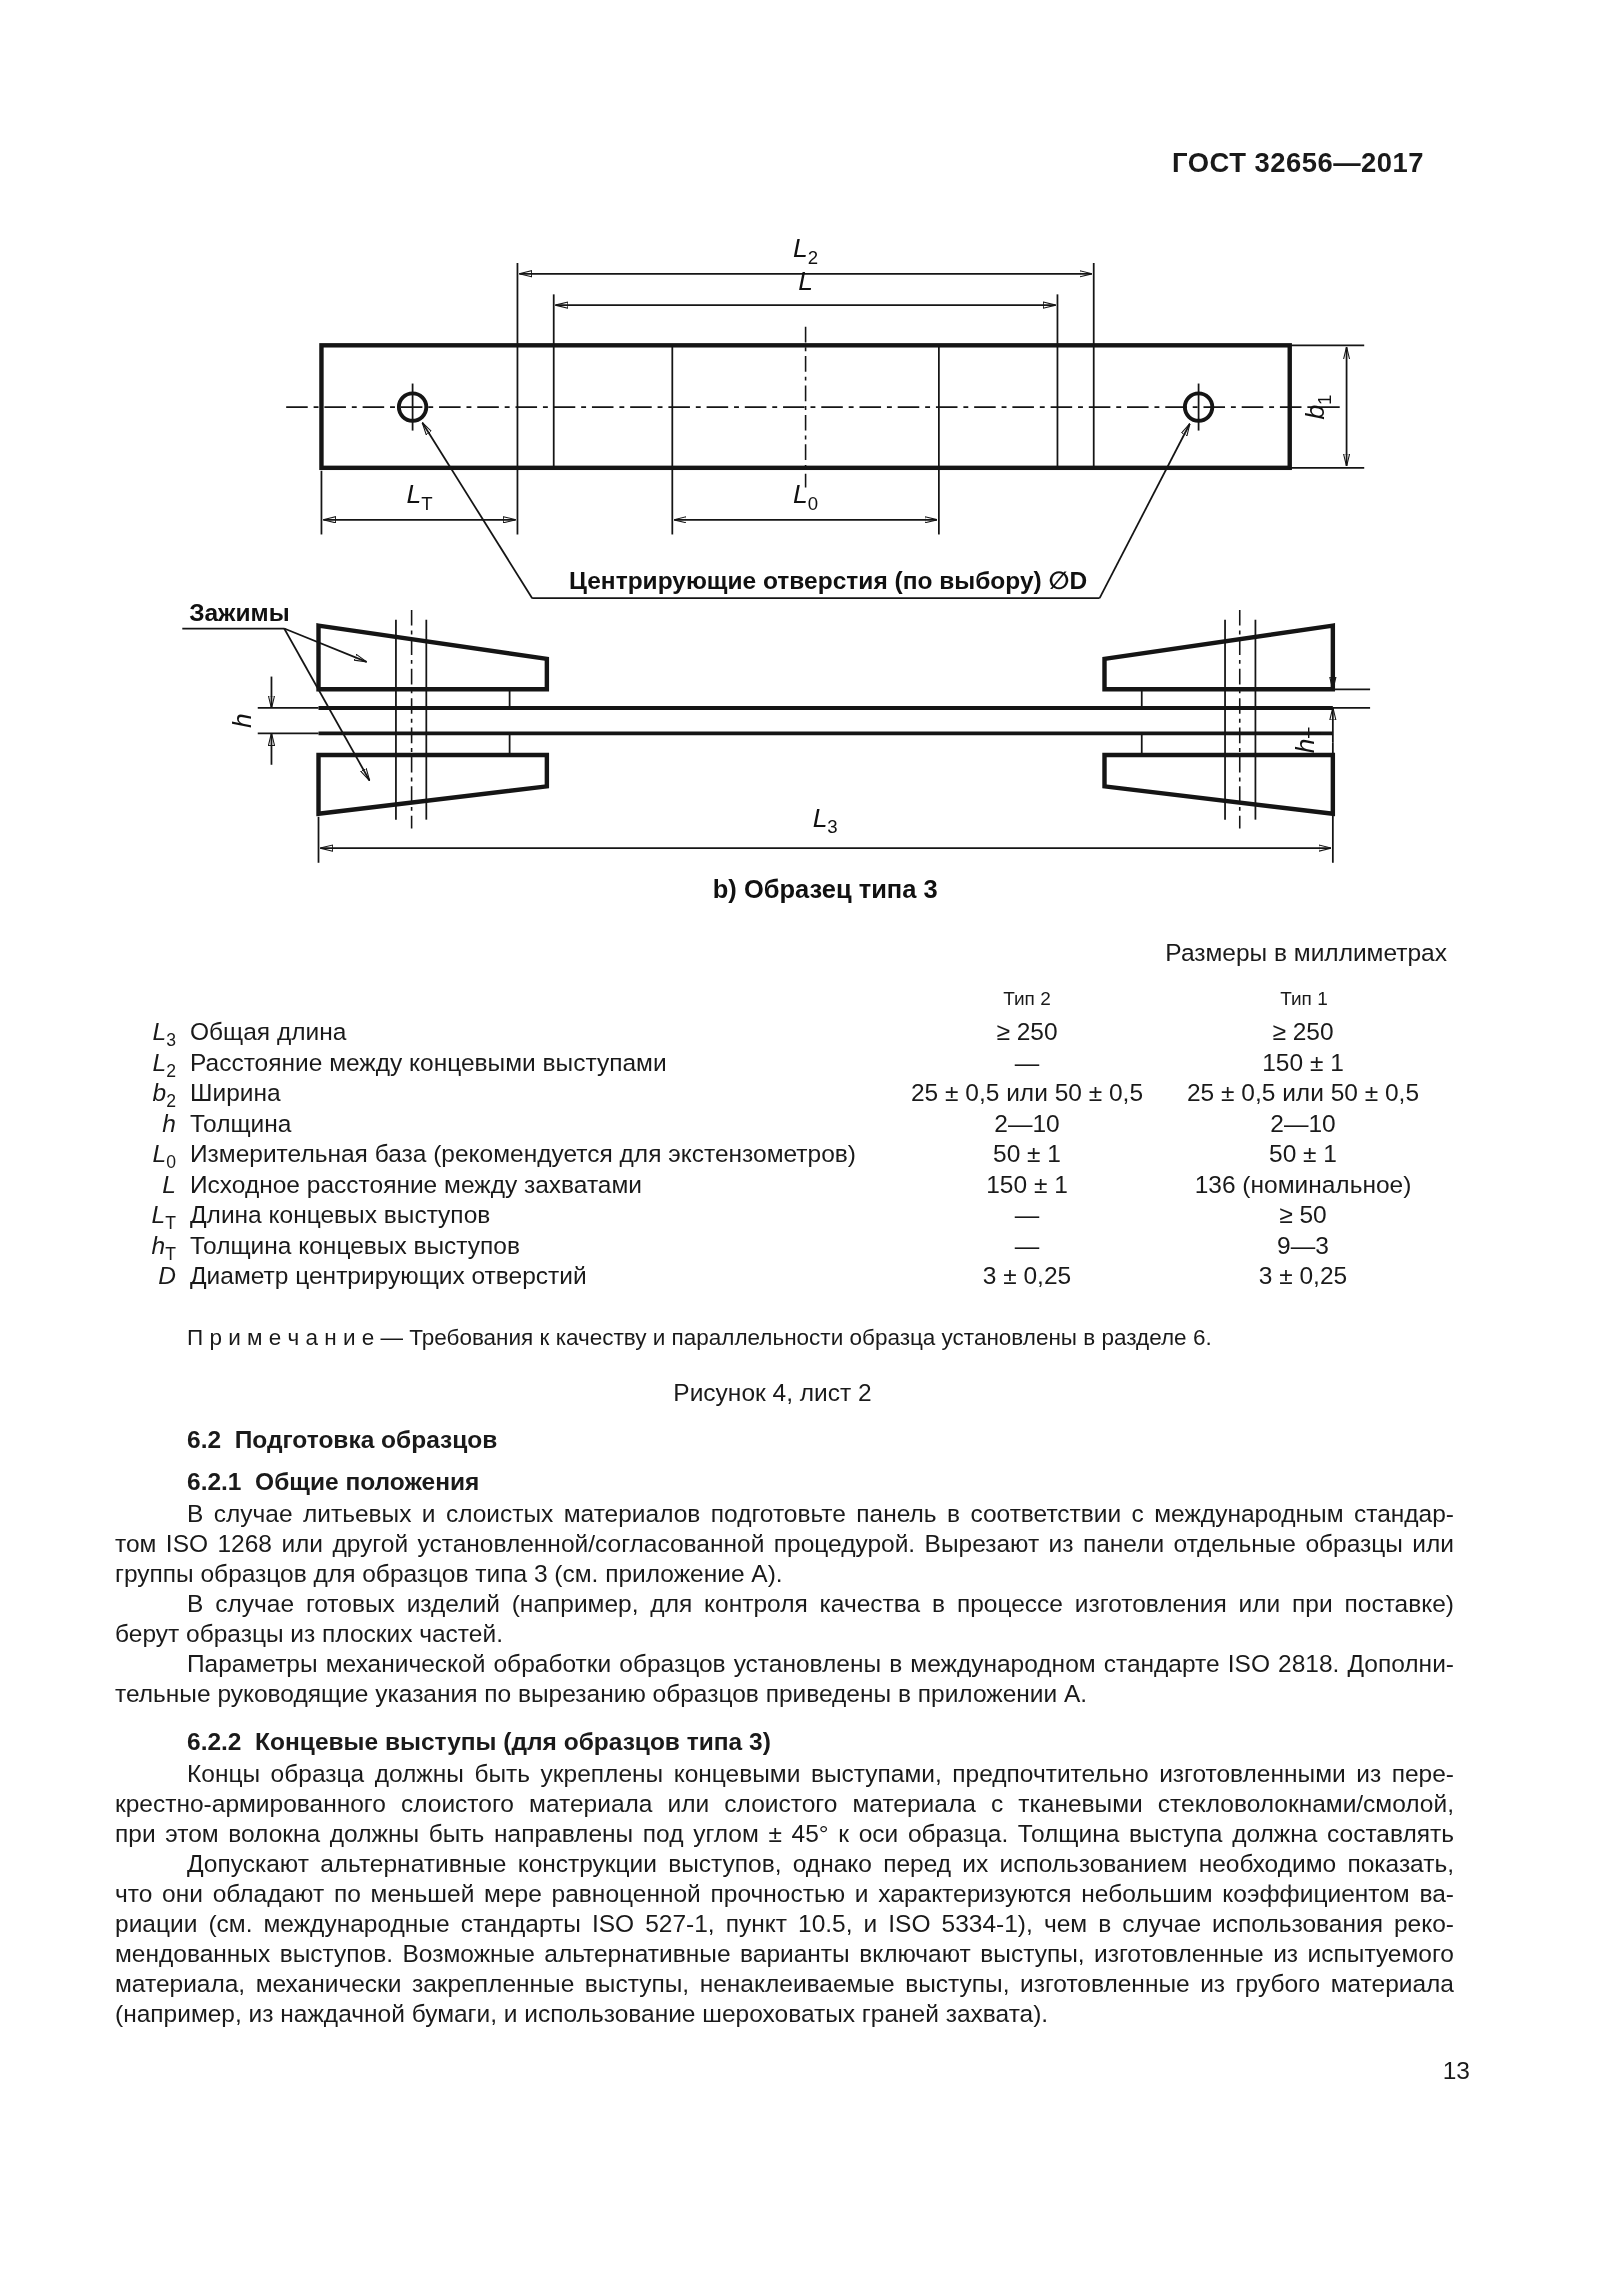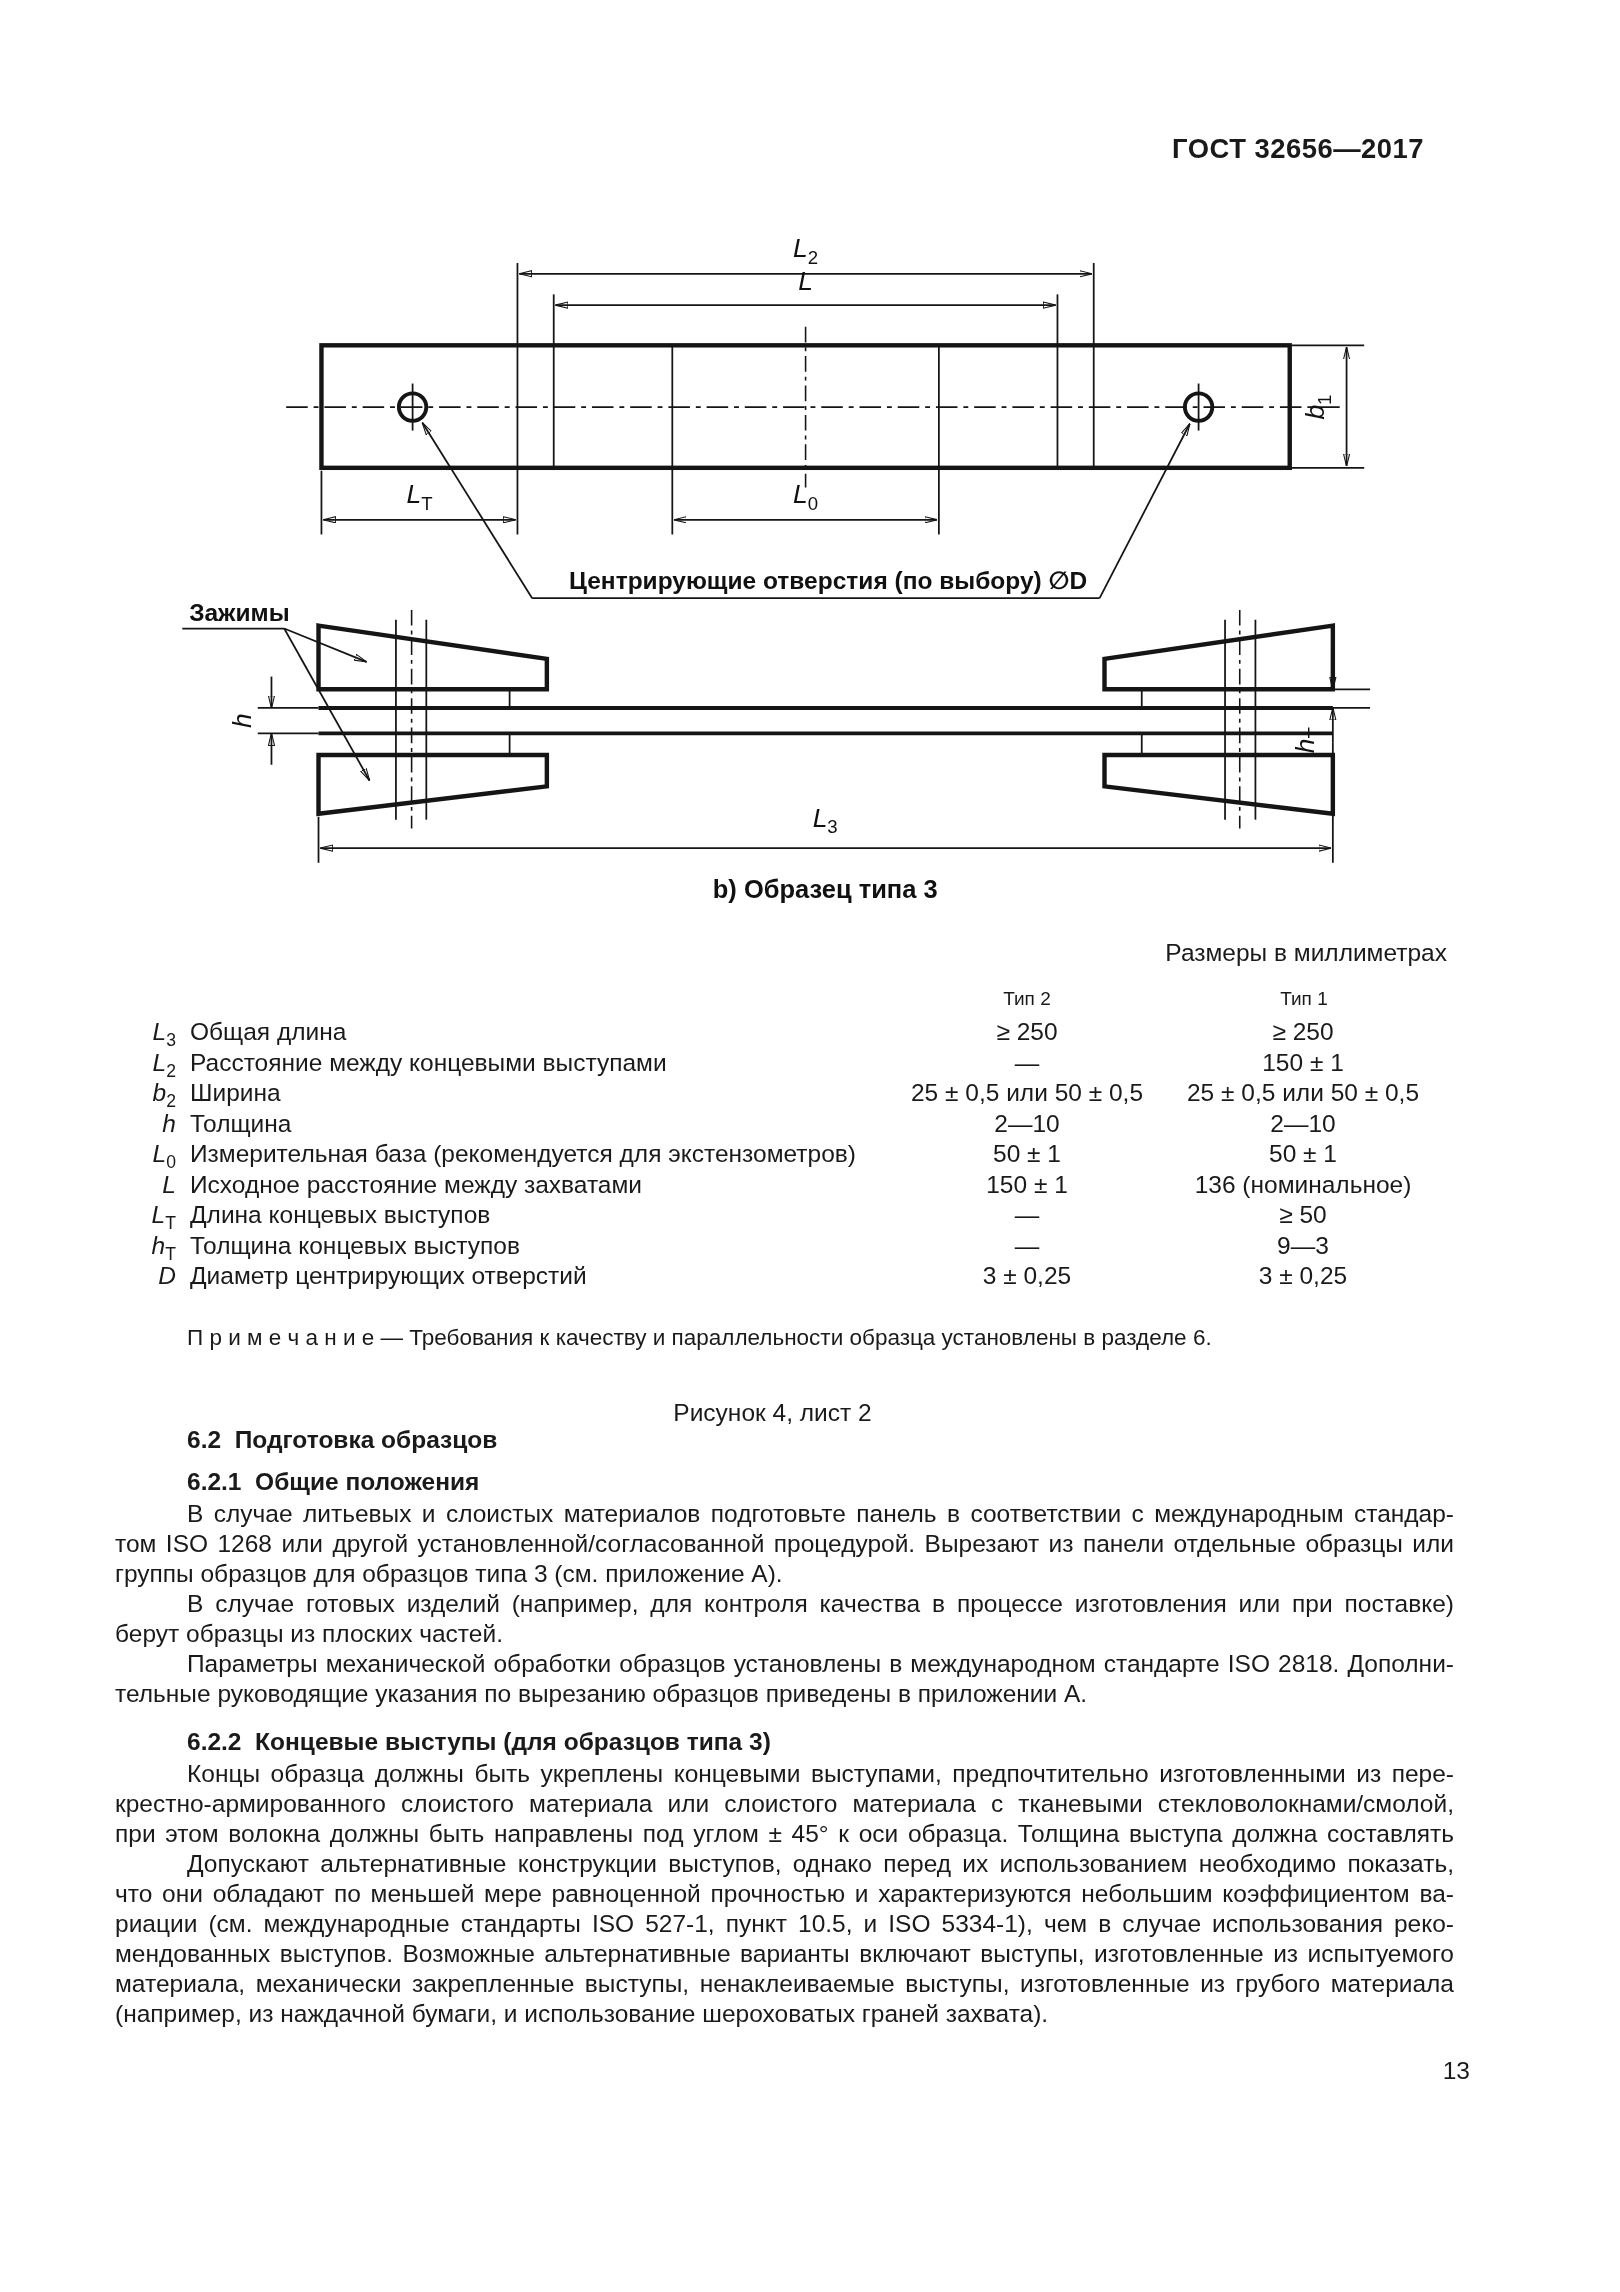--- a/index.html
+++ b/index.html
@@ -3,21 +3,21 @@
 <meta charset="utf-8">
 <style>
   html,body{margin:0;padding:0;}
   body{
     width:1620px;height:2293px;position:relative;background:#ffffff;
     font-family:"Liberation Sans","DejaVu Sans",sans-serif;color:#1a1a1a;
     overflow:hidden;
   }
   .abs{position:absolute;}
   
-  .std-header{top:133px;right:196px;font-size:27.4px;font-weight:bold;letter-spacing:0.5px;}
+  .std-header{top:147px;right:196px;font-size:27.4px;font-weight:bold;letter-spacing:0.5px;}
   
   svg.drawing{position:absolute;left:0;top:0;width:1620px;height:2293px;}
   svg.drawing line,svg.drawing polygon,svg.drawing rect,svg.drawing circle,svg.drawing path{
     stroke:#151515;fill:none;}
   .thick{stroke-width:4.5px;}
   .med{stroke-width:4px;}
   .thin{stroke-width:1.8px;}
   .cl{stroke-width:1.8px;stroke-dasharray:22 6 5 6;}
   .cl2{stroke-width:1.6px;stroke-dasharray:16 5 4 5;}
   .wfill{fill:#ffffff;}
@@ -31,21 +31,21 @@
   .units-note{top:939px;right:173px;font-size:24.5px;}
   .col-head{top:988px;font-size:19px;text-align:center;width:294px;}
   .dim-table{left:93px;top:1018px;width:1411px;font-size:24.5px;}
   .trow{position:relative;height:30.5px;}
   .trow .c-sym{position:absolute;left:0;width:83px;text-align:right;font-style:italic;}
   .symsub{font-size:17.6px;font-style:normal;vertical-align:-5.9px;}
   .trow .c-desc{position:absolute;left:97px;width:667px;white-space:nowrap;}
   .trow .c-t2{position:absolute;left:787px;width:294px;text-align:center;white-space:nowrap;}
   .trow .c-t1{position:absolute;left:1063px;width:294px;text-align:center;white-space:nowrap;}
   .note-line{left:115px;top:1325px;width:1339px;font-size:22.5px;text-indent:72px;}
-  .figure-label{left:0;top:1379px;width:1545px;text-align:center;font-size:24.5px;margin-top:20px;}
+  .figure-label{left:0;top:1379px;width:1545px;text-align:center;font-size:24.5px;}
   
   .body-text{left:115px;top:1425px;width:1339px;font-size:24.5px;line-height:30px;}
   .hsec{font-weight:bold;padding-left:72px;white-space:pre-wrap;}
   .h-m1{margin-bottom:2.9px;}
   .h-m2{margin-top:12px;margin-bottom:2px;}
   .h-m3{margin-top:18px;margin-bottom:2px;}
   .ln{text-align:justify;text-align-last:justify;}
   .ln.last{text-align:left;text-align-last:left;}
   .ln.ind{padding-left:72px;}
   .page-num{top:2057px;right:150px;font-size:24.5px;}

